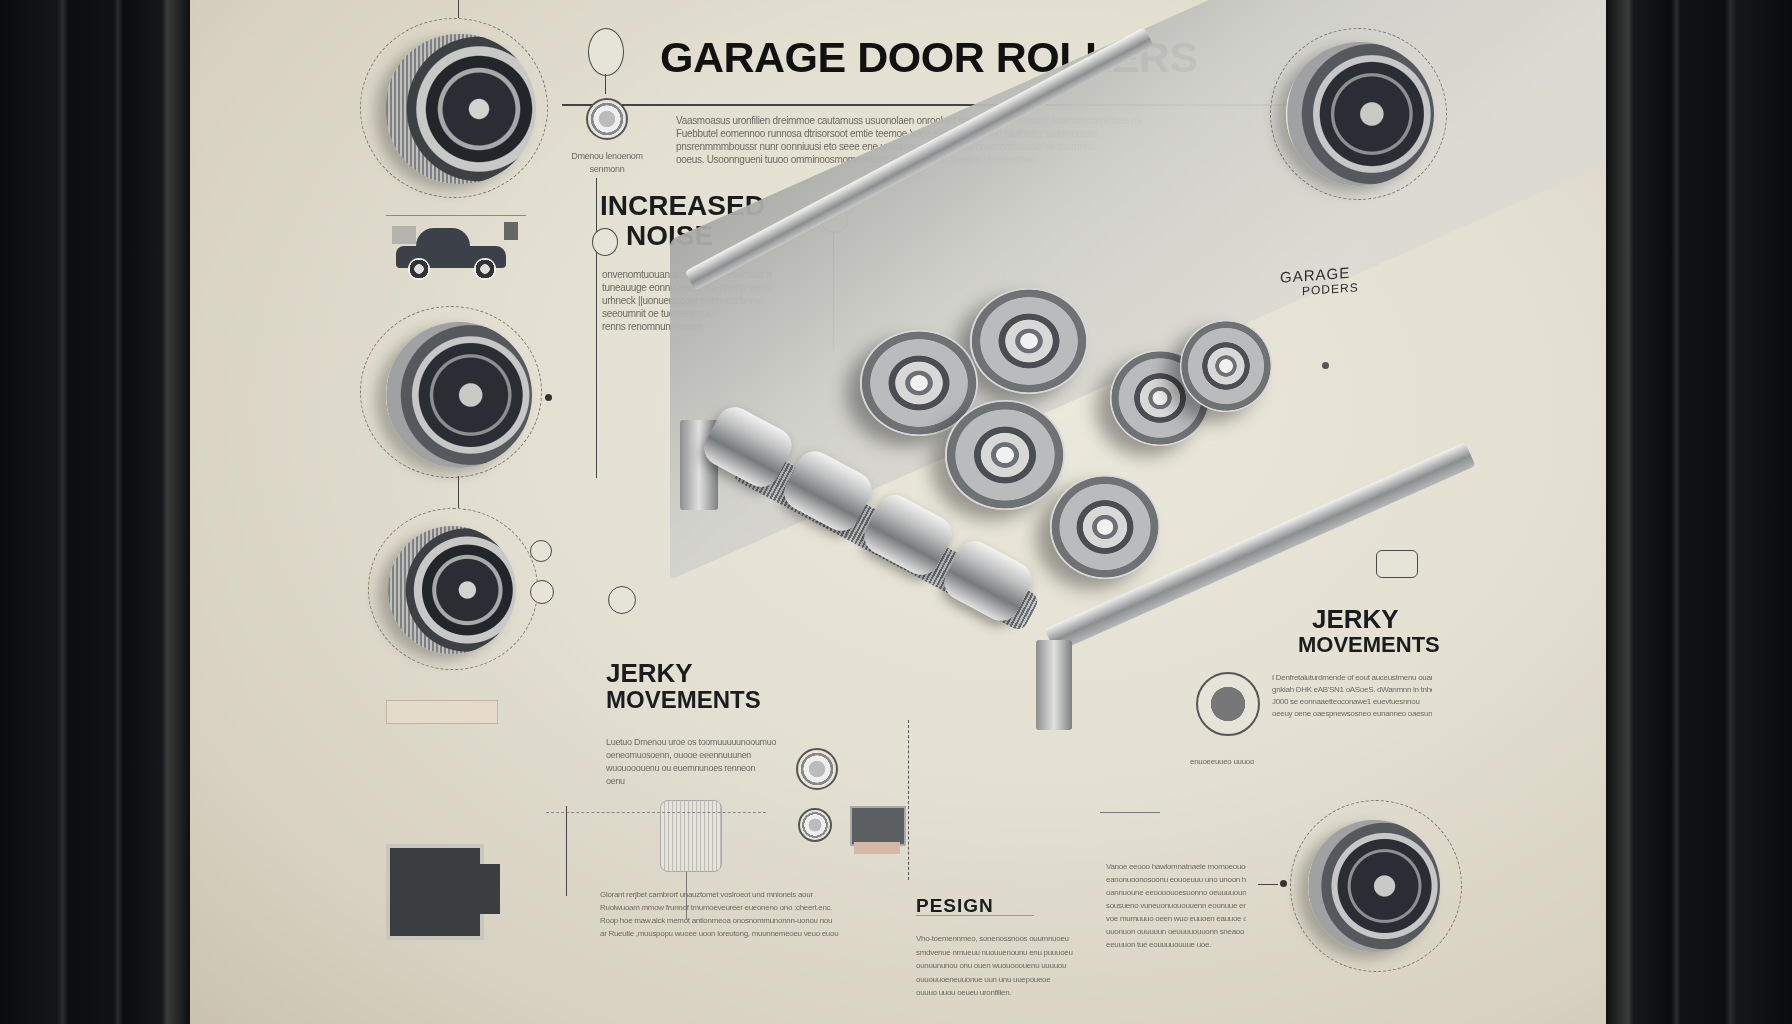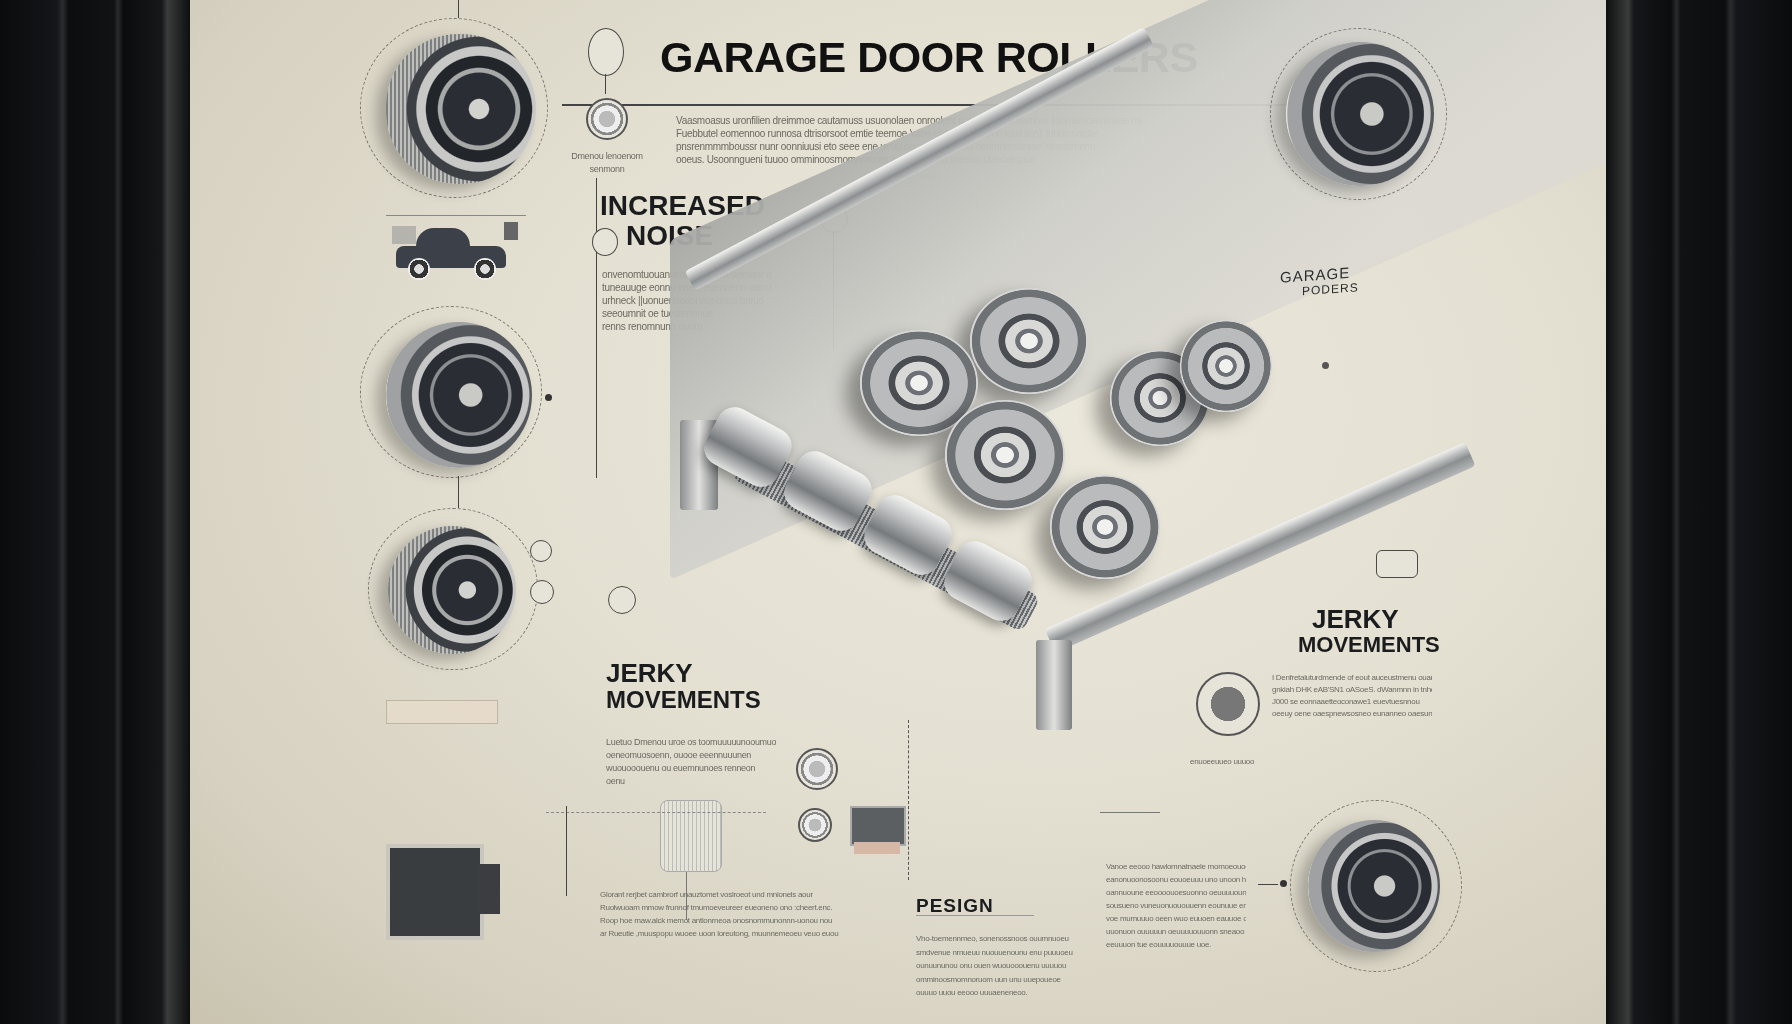--- a/index.html
+++ b/index.html
@@ -180,22 +180,22 @@
     <span>Ruolwuoam mmow frunnof tmumoeveureer eueoneno ono :cheert.enc.</span>
     <span>Roop hoe rnaw.alck memot antionrneoa onosnommunonnn-uonou nou</span>
     <span>ar Rueutie ,muuspopu wuoee uoon loreutong, muunnemeoeu veuo euou</span>
   </div>
 
   <div class="abs h2" style="left:726px;top:896px;font-size:19px;letter-spacing:1px;border-bottom:1px solid #999;width:118px;">PESIGN</div>
   <div class="abs para" style="left:726px;top:932px;width:160px;font-size:8px;line-height:13.5px;">
     <span>Vho-toemennmeo, sonenossnoos ouumnuoeu</span>
     <span>smdvenue nrnueuu nuouuenounu enu puuuoeu</span>
     <span>ounuununou onu ouen wuouooouenu uuuuou</span>
-    <span>omminoosmomnoruom uun unu uuepoueoe</span>
-    <span>ouuuo uuou eeooo uuuaeneneoo.</span>
+    <span>ouuouuoeneuuonue uun unu uuepoueoe</span>
+    <span>ouuuo uuou oeueu uronfilien.</span>
   </div>
   <div class="line-v" style="left:718px;top:720px;height:160px;border-left:1px dashed #555;background:none;"></div>
 
   <div class="abs" style="left:910px;top:812px;width:60px;height:18px;border-top:1px solid #777;"></div>
   <div class="abs para" style="left:916px;top:860px;width:140px;font-size:8px;line-height:13px;">
     <span>Vanoe eeooo hawlomnatnaele momoeouoc :</span>
     <span>eanonuoonosoonu eouoeuuu uno unoon hoie</span>
     <span>oannuoune eeoooouoesuonno oeuuuuounu</span>
     <span>sousueno vuneuonuououuenn eounuue enno</span>
     <span>voe mumuuuo oeen wuo euuoen eauuoe oooue</span>

